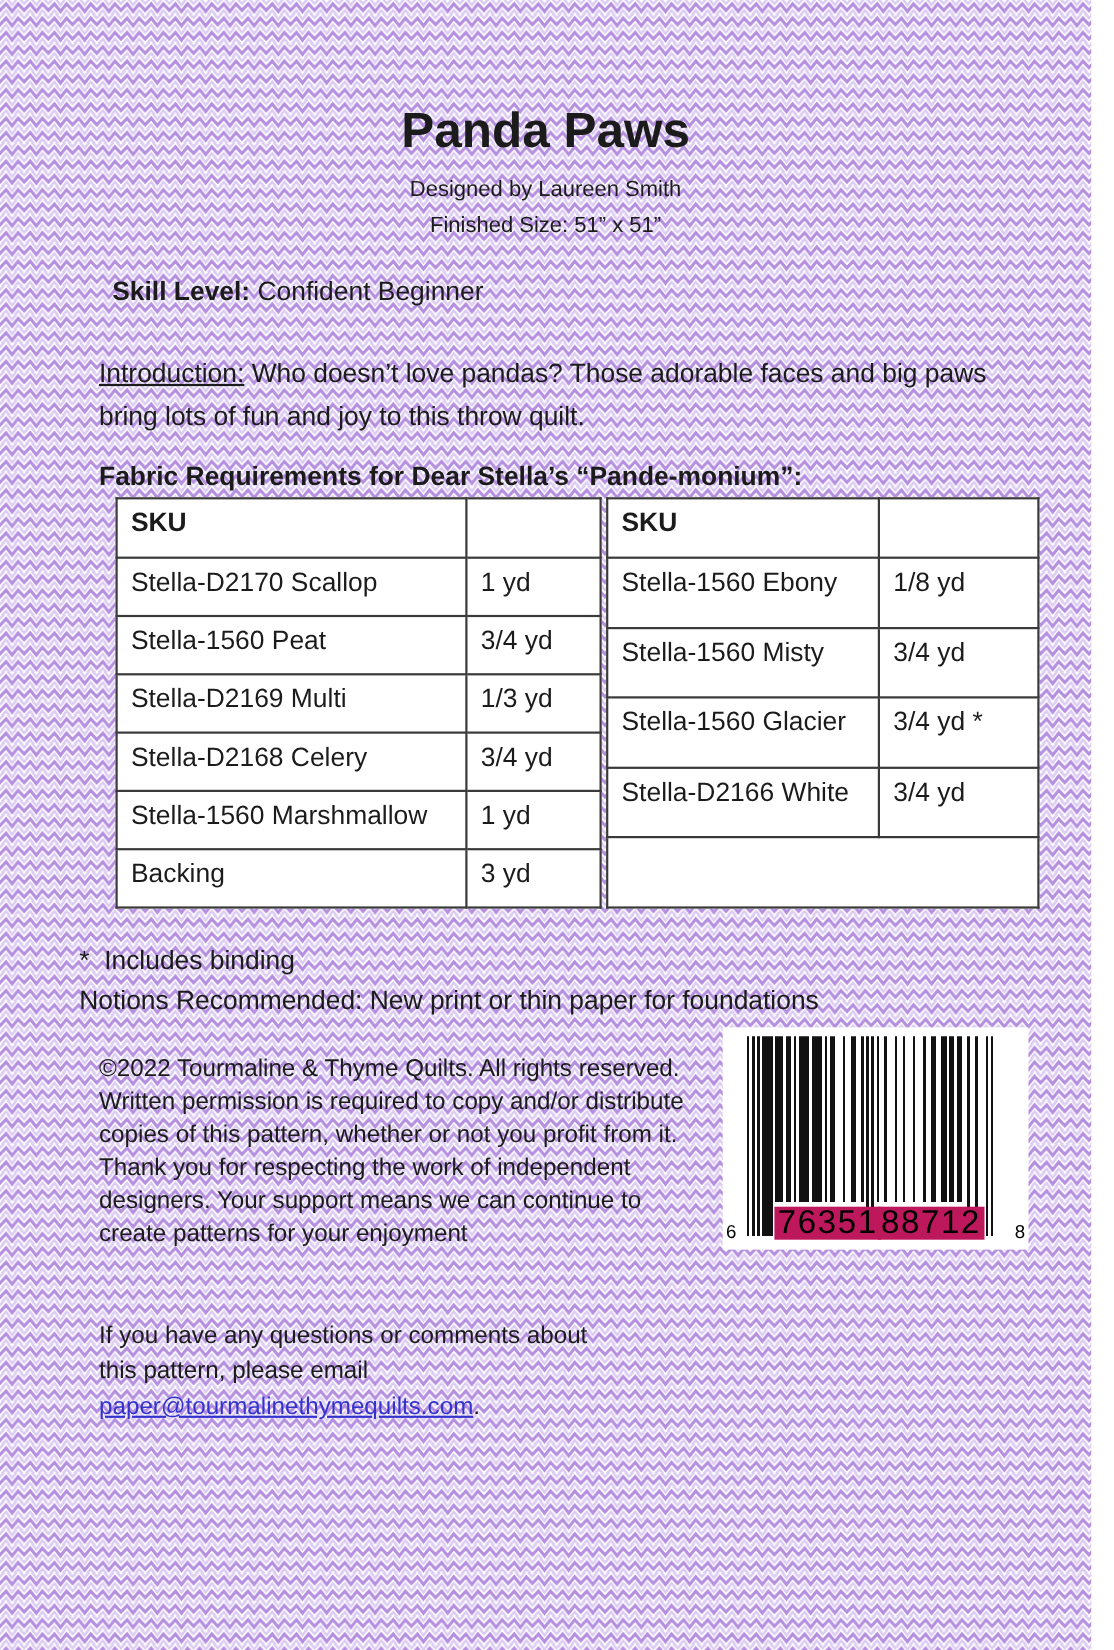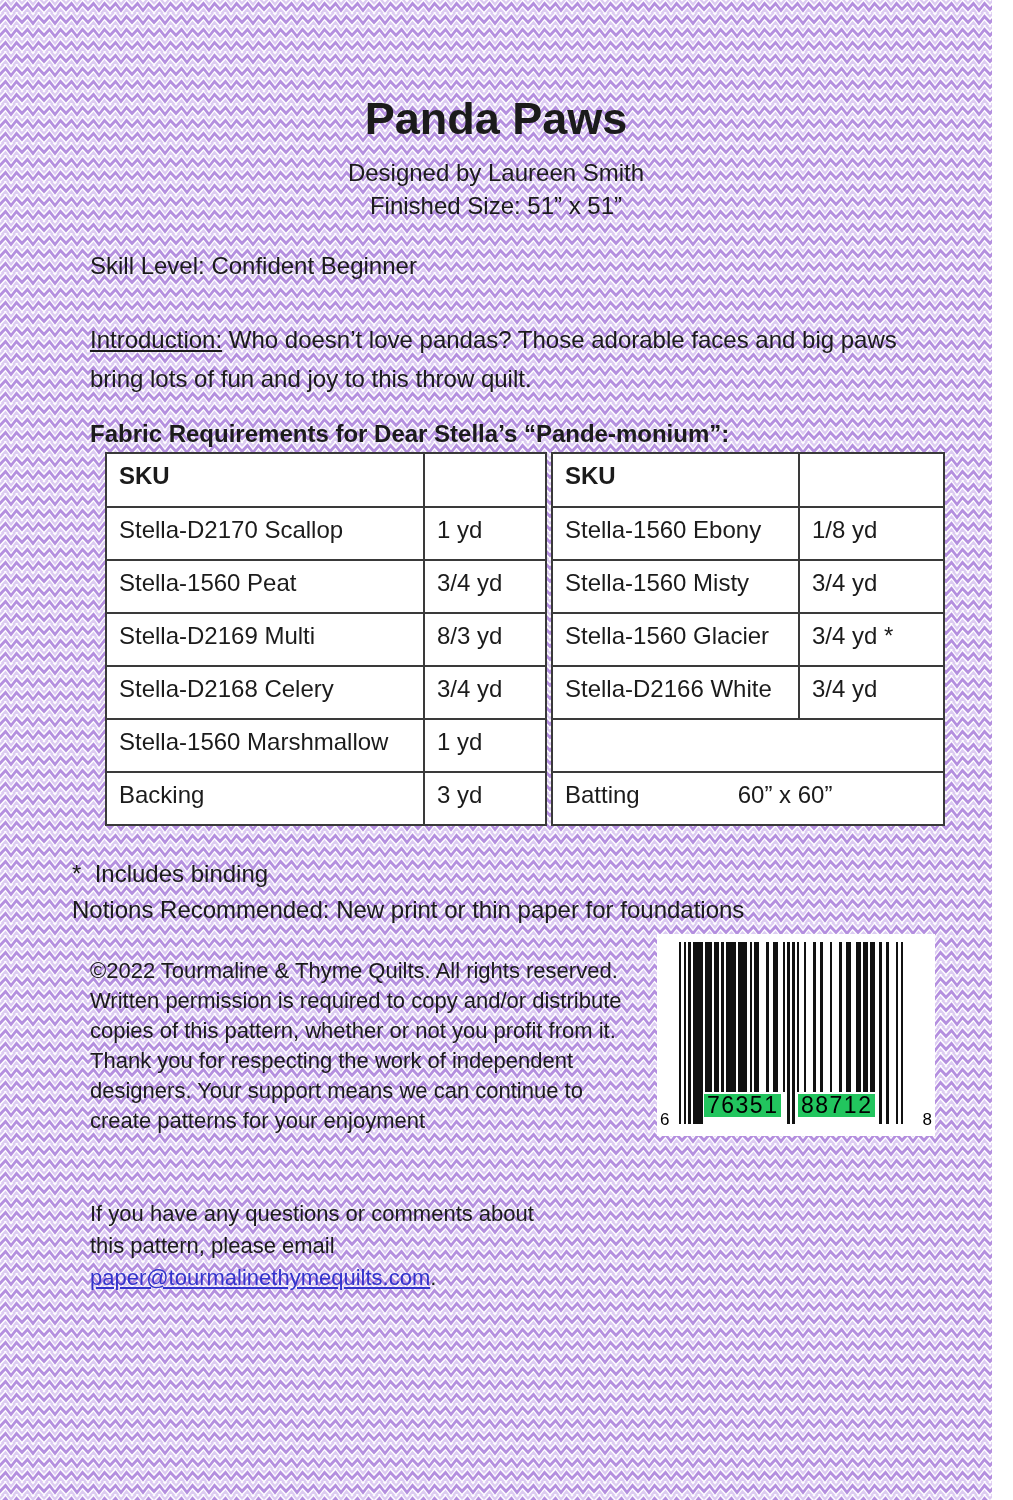--- a/index.html
+++ b/index.html
@@ -11,26 +11,26 @@
     font-family: "Liberation Sans", sans-serif;
     color: #1b1b1b;
     background: #efe7f9;
   }
   .bg-svg { position: absolute; inset: 0; z-index: 0; }
   .layer { position: absolute; z-index: 1; }
 
   
   .header { top: 94px; left: 0; width: 100%; text-align: center; }
   .title { font-size: 45px; font-weight: 700; line-height: 50px; margin: 0 0 12px 0; }
-  .sub { font-size: 24px; line-height: 33px; }
+  .sub { font-size: 20px; line-height: 33px; }
 
   
   .skill { top: 252px; left: 90px; font-size: 24px; margin: 0; }
   .intro { top: 320px; left: 90px; width: 848px; font-size: 24px; line-height: 39px; margin: 0; }
-  .bold { font-weight: 400; }
+  .bold { font-weight: 700; margin-left: 12px; }
   .bold-underline { font-weight: 400; text-decoration: underline; }
 
   .fabric-heading { top: 420px; left: 90px; font-size: 24px; font-weight: 700; margin: 0; }
 
   
   .tables { top: 452px; left: 105px; display: flex; gap: 4px; }
   table.ft { border-collapse: collapse; background: #ffffff; table-layout: fixed; }
   .ft th, .ft td {
     border: 2px solid #3a3a3a;
     vertical-align: top;
@@ -53,21 +53,21 @@
 
   
   .copyright { top: 956px; left: 90px; width: 537px; font-size: 22px; line-height: 30px; margin: 0; }
   .contact { top: 1198px; left: 90px; width: 465px; font-size: 22px; line-height: 32px; margin: 0; }
   .email-link { color: #3333cc; text-decoration: underline; cursor: pointer; }
 
   
   .barcode { top: 934px; left: 657px; width: 278px; height: 202px; background: #ffffff; }
   .barcode-bars { position: absolute; left: 22px; top: 8px; width: 224px; height: 182px; }
   .bd { position: absolute; color: #000; line-height: 1; font-family: "Liberation Sans", sans-serif; }
-  .bd-mid { font-size: 23px; letter-spacing: 1.5px; background: #22c55e; padding: 0 3px; bottom: 19px; }
+  .bd-mid { font-size: 30px; letter-spacing: 1.5px; background: #be185d; padding: 0 3px; bottom: 9px; }
   .bd-outer { font-size: 17px; bottom: 8px; }
   .bd-left { left: 3px; }
   .bd-g1 { left: 47px; }
   .bd-g2 { left: 141px; }
   .bd-right { right: 3px; }
 </style>
 </head>
 <body>
 
 <div class="page">
@@ -118,21 +118,21 @@
           <tr>
             <td>Stella-D2170 Scallop</td>
             <td>1 yd</td>
           </tr>
           <tr>
             <td>Stella-1560 Peat</td>
             <td>3/4 yd</td>
           </tr>
           <tr>
             <td>Stella-D2169 Multi</td>
-            <td>8/3 yd</td>
+            <td>1/3 yd</td>
           </tr>
           <tr>
             <td>Stella-D2168 Celery</td>
             <td>3/4 yd</td>
           </tr>
           <tr>
             <td>Stella-1560 Marshmallow</td>
             <td>1 yd</td>
           </tr>
           <tr>
@@ -164,23 +164,20 @@
           <tr>
             <td>Stella-1560 Glacier</td>
             <td>3/4 yd *</td>
           </tr>
           <tr>
             <td>Stella-D2166 White</td>
             <td>3/4 yd</td>
           </tr>
           <tr>
             <td colspan="2"></td>
-          </tr>
-          <tr>
-            <td colspan="2"><span>Batting</span><span class="merged-qty">60” x 60”</span></td>
           </tr>
         </tbody>
     </table>
   </div>
 
   <p class="layer note note-binding">*  Includes binding</p>
   <p class="layer note note-notions">Notions Recommended: New print or thin paper for foundations</p>
 
   <p class="layer copyright">©2022 Tourmaline &amp; Thyme Quilts. All rights reserved. Written permission is required to copy and/or distribute copies of this pattern, whether or not you profit from it. Thank you for respecting the work of independent designers. Your support means we can continue to create patterns for your enjoyment</p>
 

